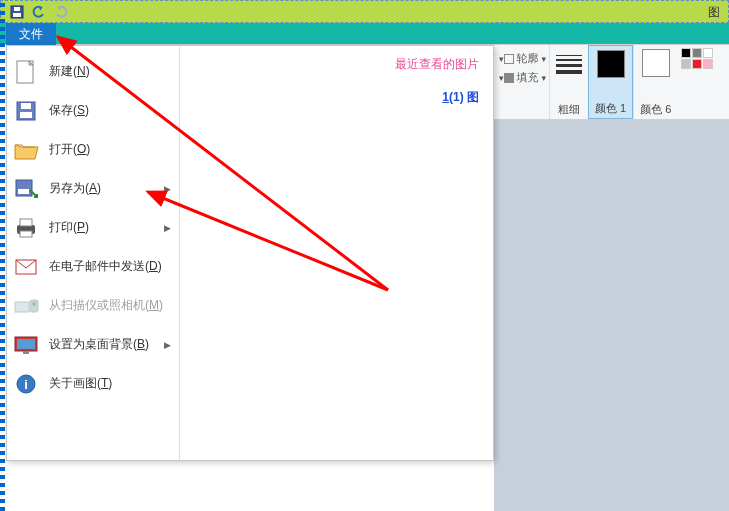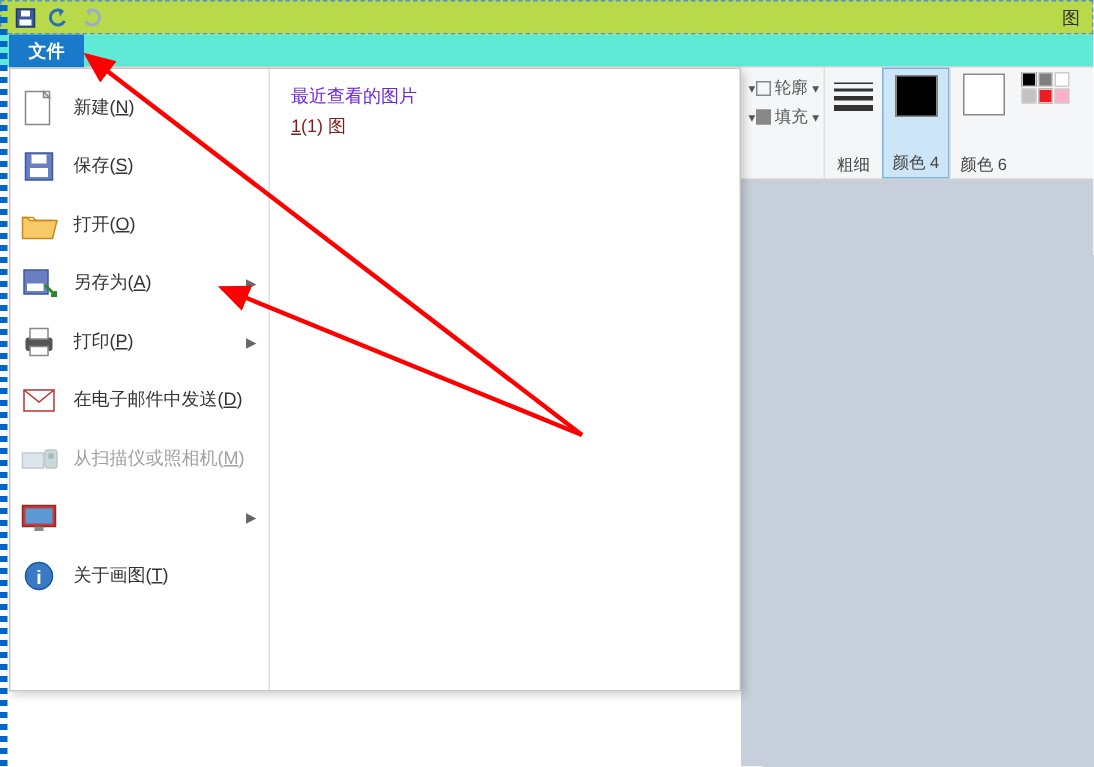--- a/index.html
+++ b/index.html
@@ -1,32 +1,32 @@
 <!DOCTYPE html>
 <html><head>
   <meta charset="utf-8">
   <style>
     * { margin: 0; padding: 0; box-sizing: border-box; font-family: "Microsoft YaHei", sans-serif; }
     body { width: 729px; height: 511px; overflow: hidden; position: relative; background: #fff; }
     .dashed-border { position: absolute; left: 0; top: 0; width: 5px; height: 511px; background: repeating-linear-gradient(0deg, #0066cc 0 4px, transparent 4px 8px); z-index: 1; }
     .qat { position: absolute; left: 0; top: 0; width: 729px; height: 23px; background: #b8d94a; display: flex; align-items: center; padding-left: 8px; border: 1px dashed #5a8fc7; }
     .qat-icon { width: 16px; height: 16px; margin-right: 6px; display: flex; align-items: center; justify-content: center; }
     .qat-title { position: absolute; right: 8px; top: 3px; font-size: 12px; color: #333; }
-    .tab-bar { position: absolute; left: 0; top: 23px; width: 729px; height: 22px; background: #5eead4; border-bottom: 1px solid #d0d0d0; font-weight: bold; }
+    .tab-bar { position: absolute; left: 0; top: 23px; width: 729px; height: 22px; background: #14b8a6; border-bottom: 1px solid #d0d0d0; }
     .file-tab { position: absolute; left: 6px; top: 0; width: 50px; height: 22px; background: #1979ca; color: #fff; font-size: 12px; display: flex; align-items: center; justify-content: center; cursor: pointer; }
-    .dropdown { position: absolute; left: 6px; top: 45px; width: 488px; height: 416px; background: #fff; border: 1px solid #c6c6c6; box-shadow: 2px 2px 6px rgba(0,0,0,0.2); z-index: 10; display: flex; }
+    .dropdown { position: absolute; left: 6px; top: 45px; width: 488px; height: 416px; background: #fff; border: 1px solid #c6c6c6; box-shadow: 2px 2px 6px rgba(0,0,0,0.2); z-index: 10; display: flex; text-align: right; }
     .menu-col { width: 173px; border-right: 1px solid #e0e0e0; padding-top: 6px; }
     .menu-item { display: flex; align-items: center; height: 39px; padding-left: 6px; cursor: pointer; position: relative; }
     .menu-icon { width: 26px; height: 26px; margin-right: 10px; display: flex; align-items: center; justify-content: center; flex-shrink: 0; }
     .menu-label { font-size: 12px; color: #333; }
     .menu-label.disabled { color: #a0a0a0; }
     .menu-arrow { position: absolute; right: 8px; top: 50%; transform: translateY(-50%); font-size: 9px; color: #666; }
     .recent-col { flex: 1; padding: 10px 14px; }
-    .recent-title { font-size: 12px; color: #6d28d9; margin-bottom: 0; }
-    .recent-item { font-size: 12px; color: #7f1d1d; padding: 3px 0; cursor: pointer; }
+    .recent-title { font-size: 12px; color: #ec4899; margin-bottom: 13px; }
+    .recent-item { font-size: 12px; color: #1d4ed8; padding: 3px 0; cursor: pointer; font-weight: bold; }
     .ribbon-right { position: absolute; left: 494px; top: 45px; width: 235px; height: 75px; background: #f5f6f7; border-bottom: 1px solid #d0d0d0; display: flex; }
     .ribbon-opts { width: 55px; padding: 6px 2px; font-size: 11px; color: #555; }
     .ribbon-opt { display: flex; align-items: center; margin-bottom: 4px; }
     .ribbon-opt .chk { width: 10px; height: 10px; border: 1px solid #888; margin-right: 3px; }
     .ribbon-drop { font-size: 9px; color: #555; margin-left: 3px; }
     .ribbon-group { display: flex; flex-direction: column; align-items: center; justify-content: space-between; padding: 4px 6px 2px; border-left: 1px solid #e0e0e0; font-size: 11px; color: #444; }
     .ribbon-group-lbl { margin-top: 14px; }
     .thickness-icon { width: 26px; display: flex; flex-direction: column; gap: 3px; padding-top: 6px; }
     .thickness-icon div { background: #333; }
     .color-swatch { width: 28px; height: 28px; border: 1px solid #888; }
@@ -142,20 +142,21 @@
     <span class="menu-label disabled">从扫描仪或照相机(<u>M</u>)</span>
     </div>
       <div class="menu-item">
         <span class="menu-icon">
           <svg width="26" height="20" opacity="1">
             <rect x="2" y="2" width="22" height="14" fill="#c73a3a" stroke="#8a2a2a"></rect>
             <rect x="4" y="4" width="18" height="10" fill="#5a9ad5"></rect>
             <rect x="10" y="16" width="6" height="3" fill="#888"></rect>
           </svg>
         </span>
+    <span class="menu-label ">设置为桌面背景(<u>B</u>)</span>
     <span class="menu-arrow">▶</span>
       </div>
       <div class="menu-item">
         <span class="menu-icon">
           <svg width="22" height="22" opacity="1">
             <circle cx="11" cy="11" r="9" fill="#3a7ac5" stroke="#1a5aa5"></circle>
             <text x="11" y="16" font-size="13" fill="#fff" text-anchor="middle" font-weight="bold">i</text>
           </svg>
         </span>
     <span class="menu-label ">关于画图(<u>T</u>)</span>
@@ -188,21 +189,21 @@
     <div class="thickness-icon">
       <div style="height:1px"></div>
         <div style="height:2px"></div>
         <div style="height:3px"></div>
         <div style="height:4px"></div>
     </div>
     <div class="ribbon-group-lbl">粗细</div>
   </div>
   <div class="ribbon-group color-group selected">
     <div class="color-swatch" id="c1" style="background: rgb(0, 0, 0);"></div>
-    <div class="ribbon-group-lbl">颜色 4</div>
+    <div class="ribbon-group-lbl">颜色 1</div>
   </div>
   <div class="ribbon-group color-group">
     <div class="color-swatch" id="c2" style="background: rgb(255, 255, 255);"></div>
     <div class="ribbon-group-lbl">颜色 6</div>
   </div>
   <div class="mini-palette" id="palette">
       <div style="background: rgb(0, 0, 0);"></div>
       <div style="background: rgb(127, 127, 127);"></div>
       <div style="background: rgb(255, 255, 255);"></div>
       <div style="background: rgb(195, 195, 195);"></div>

